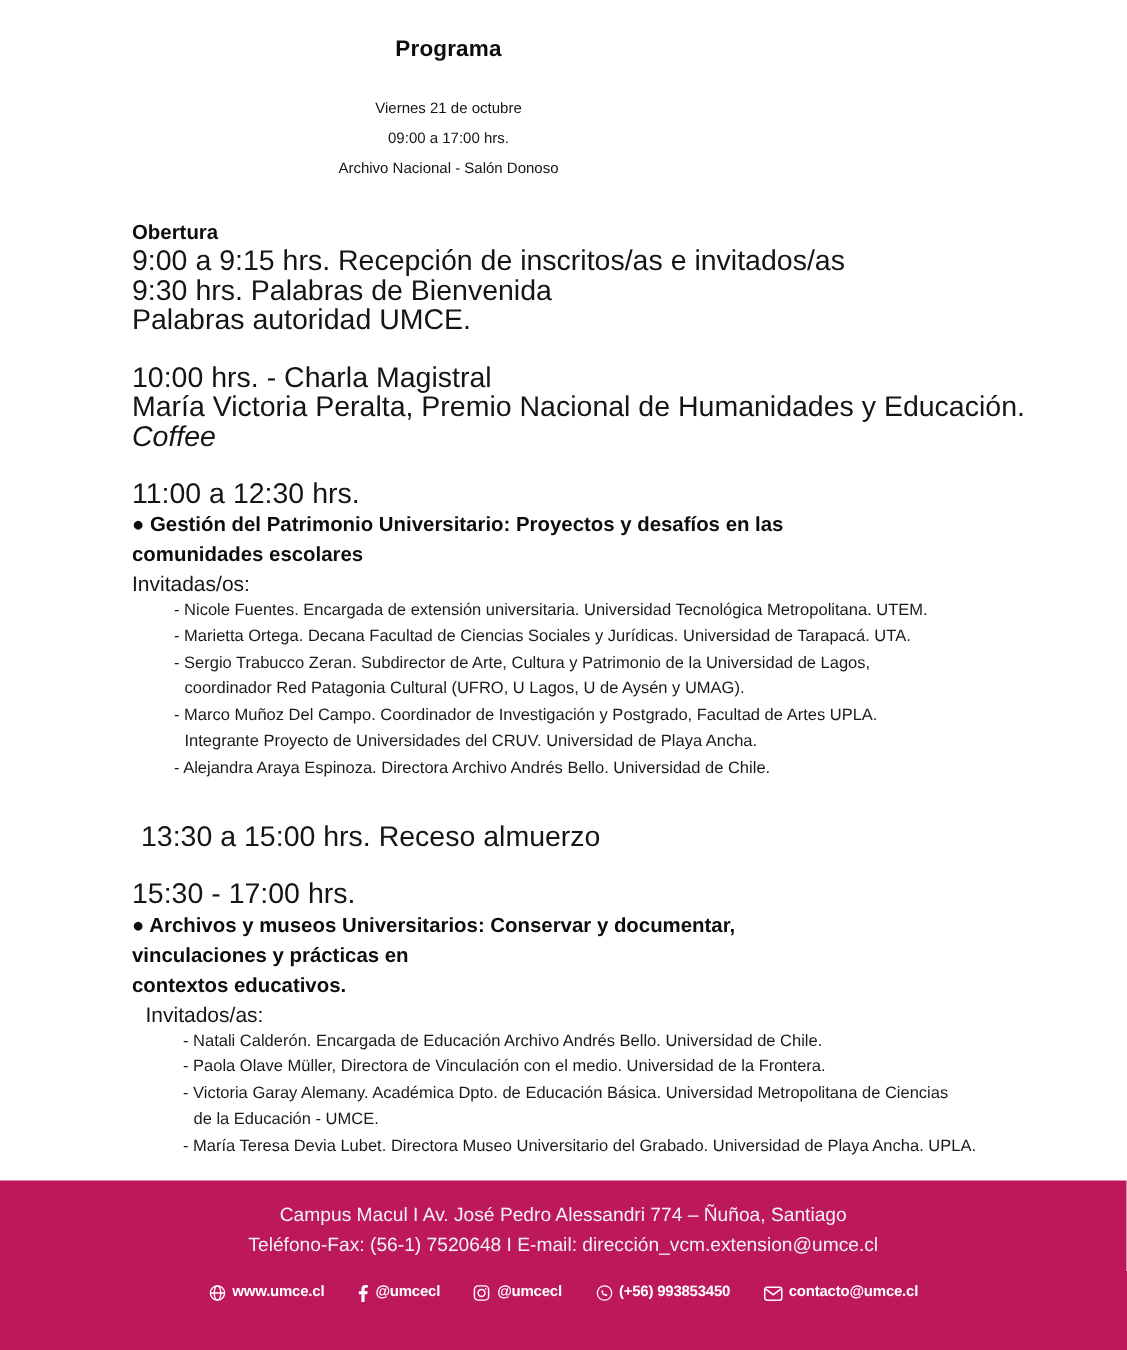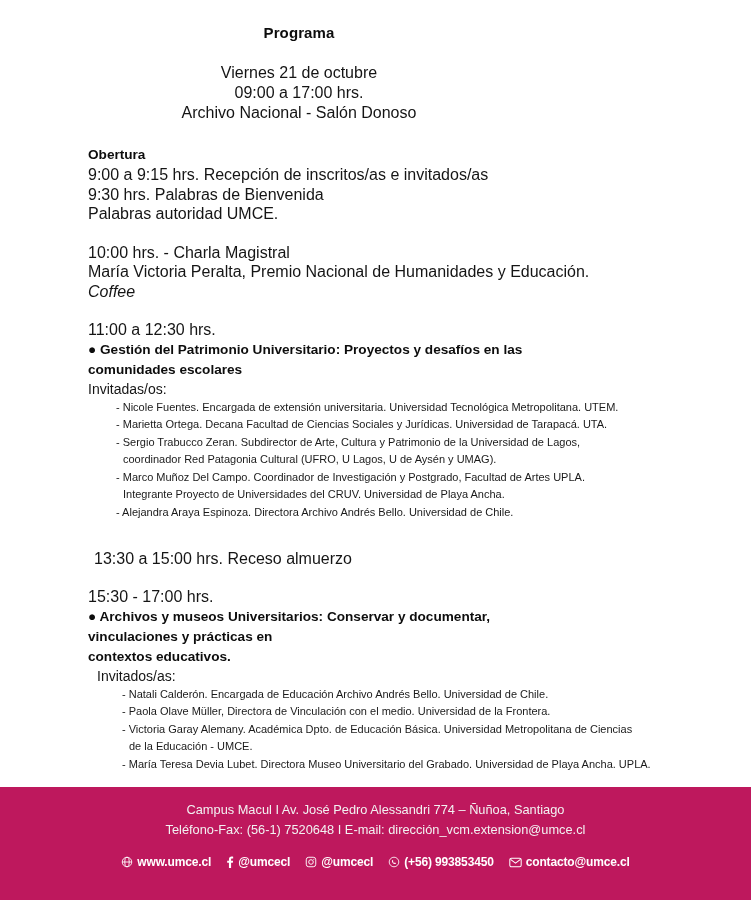--- a/index.html
+++ b/index.html
@@ -28,34 +28,34 @@
     font-size: 15px;
     font-weight: bold;
     letter-spacing: 0.1px;
     margin: 0;
     padding-top: 24px;
     color: #0d0d0d;
   }
   .header-block {
     text-align: center;
     margin-top: 22px;
-    font-size: 16px;
+    font-size: 10px;
     line-height: 20px;
     color: #141414;
   }
   .header-block div { white-space: nowrap; }
 
   
   .body-wrap {
     padding-left: 88px;
     padding-right: 20px;
     margin-top: 22px;
   }
   .line {
-    font-size: 16px;
+    font-size: 19px;
     line-height: 19.5px;
     color: #151515;
     white-space: nowrap;
   }
   .italic { font-style: italic; }
   .section-head {
     font-size: 13.6px;
     font-weight: bold;
     line-height: 20px;
     color: #0d0d0d;
@@ -99,23 +99,23 @@
     padding-top: 13px;
     font-size: 12.8px;
     line-height: 19.5px;
     color: #f2f2f2;
   }
   .footer-lines div { white-space: nowrap; }
   .social-row {
     display: flex;
     justify-content: center;
     align-items: center;
-    gap: 15px;
+    gap: 22px;
     margin-top: 17px;
-    font-size: 12px;
+    font-size: 10px;
     font-weight: bold;
     color: #ffffff;
     letter-spacing: -0.15px;
   }
   .social-item {
     display: flex;
     align-items: center;
     gap: 4px;
     white-space: nowrap;
   }

